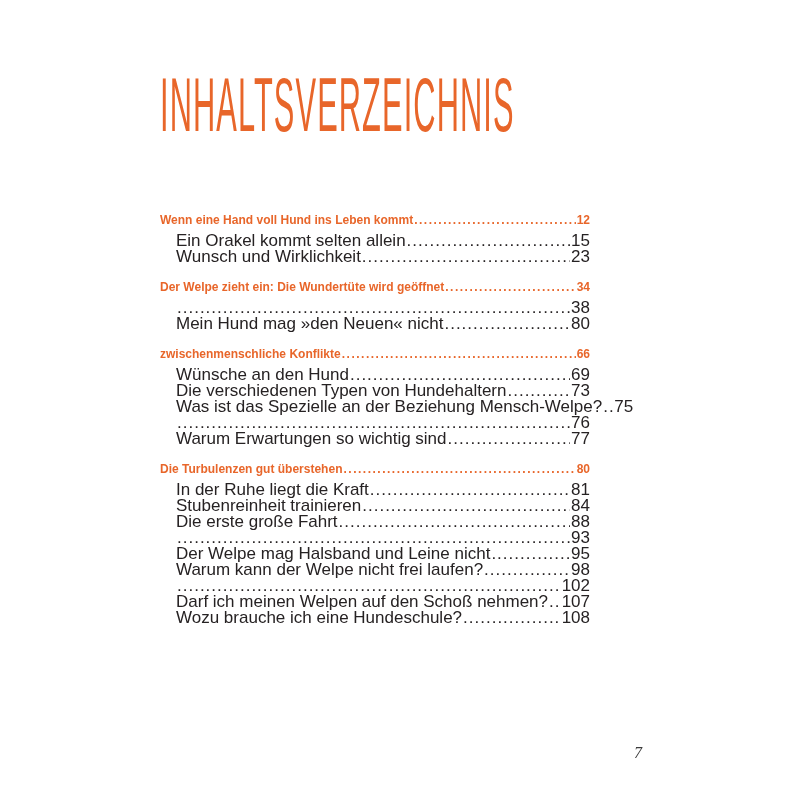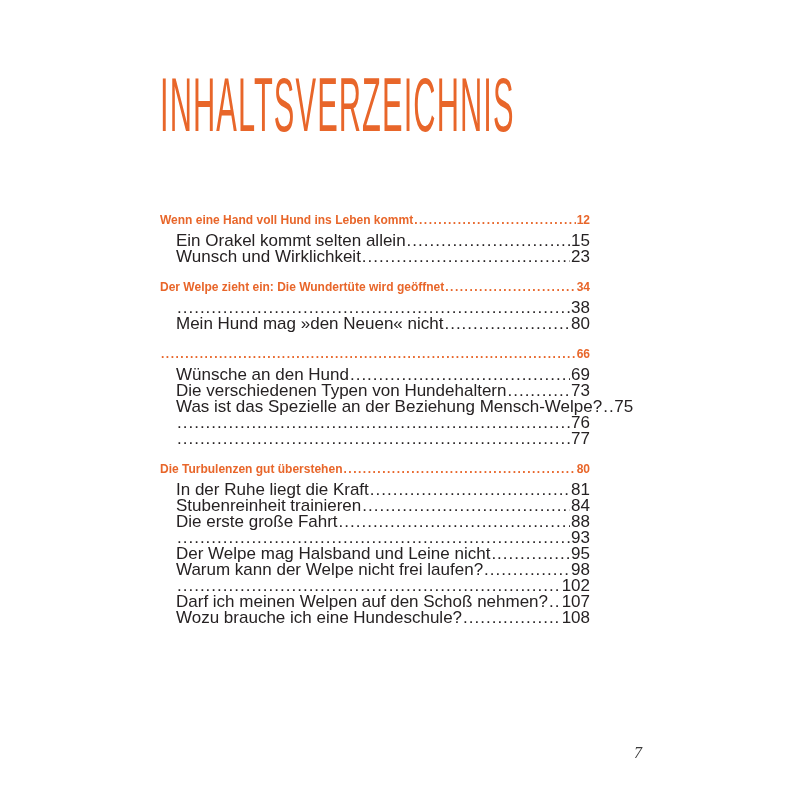--- a/index.html
+++ b/index.html
@@ -133,20 +133,21 @@
             <div class="row">
               <span class="label">Mein Hund mag »den Neuen« nicht</span>
               <span class="leader">........................................................................................................................................................................................................</span>
               <span class="num">80</span>
             </div>
           </div>
         </section>
         <section class="section">
           <div class="entry heading">
             <div class="row">
+              <span class="label">zwischenmenschliche Konflikte</span>
               <span class="leader">........................................................................................................................................................................................................</span>
               <span class="num">66</span>
             </div>
           </div>
           <div class="entry item">
             <div class="row">
               <span class="label">Wünsche an den Hund</span>
               <span class="leader">........................................................................................................................................................................................................</span>
               <span class="num">69</span>
             </div>
@@ -166,20 +167,21 @@
             </div>
           </div>
           <div class="entry item">
             <div class="row">
               <span class="leader">........................................................................................................................................................................................................</span>
               <span class="num">76</span>
             </div>
           </div>
           <div class="entry item">
             <div class="row">
+              <span class="label">Warum Erwartungen so wichtig sind</span>
               <span class="leader">........................................................................................................................................................................................................</span>
               <span class="num">77</span>
             </div>
           </div>
         </section>
         <section class="section">
           <div class="entry heading">
             <div class="row">
               <span class="label">Die Turbulenzen gut überstehen</span>
               <span class="leader">........................................................................................................................................................................................................</span>

